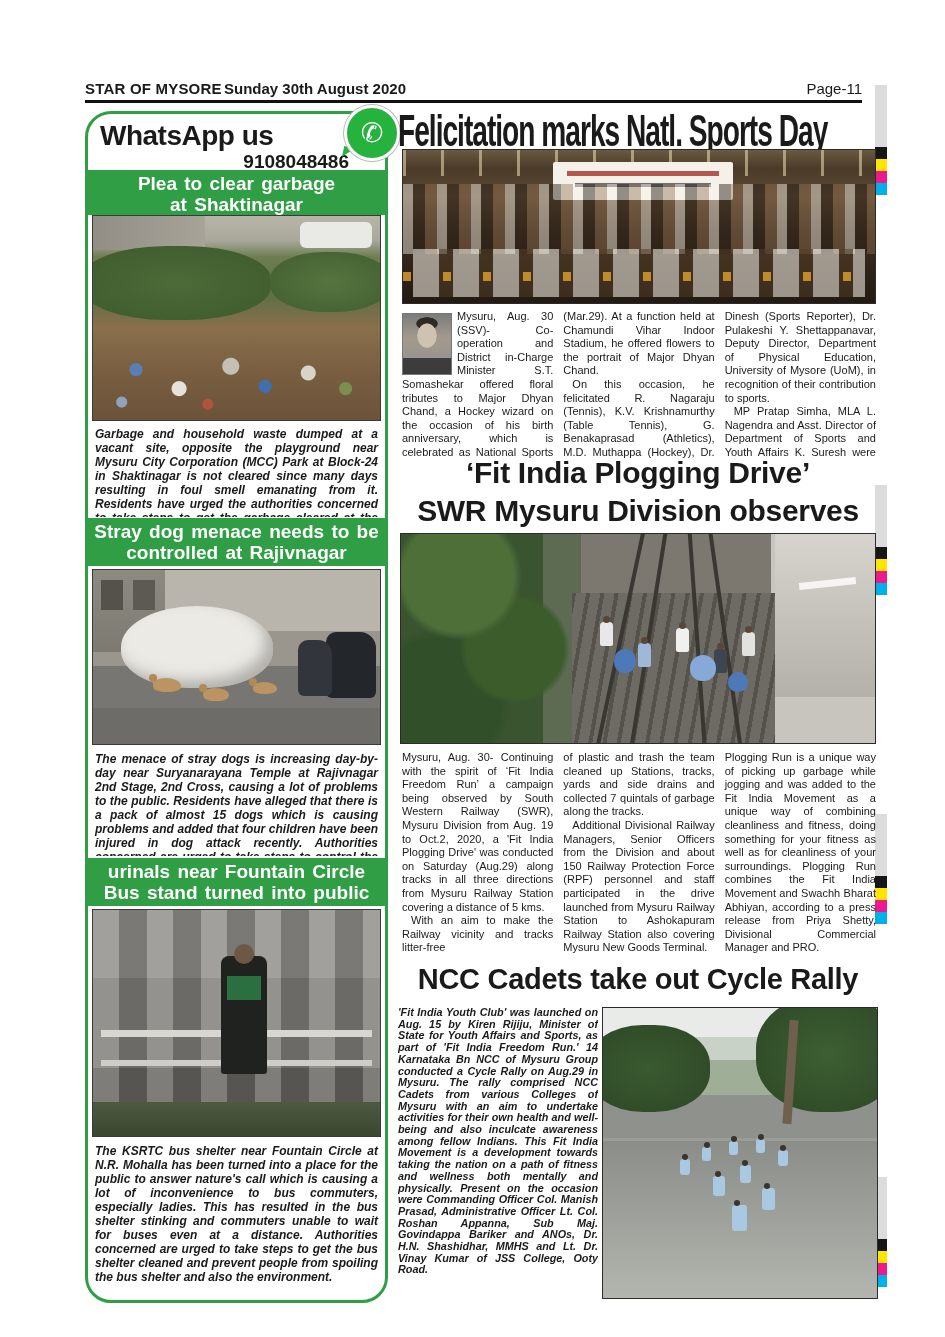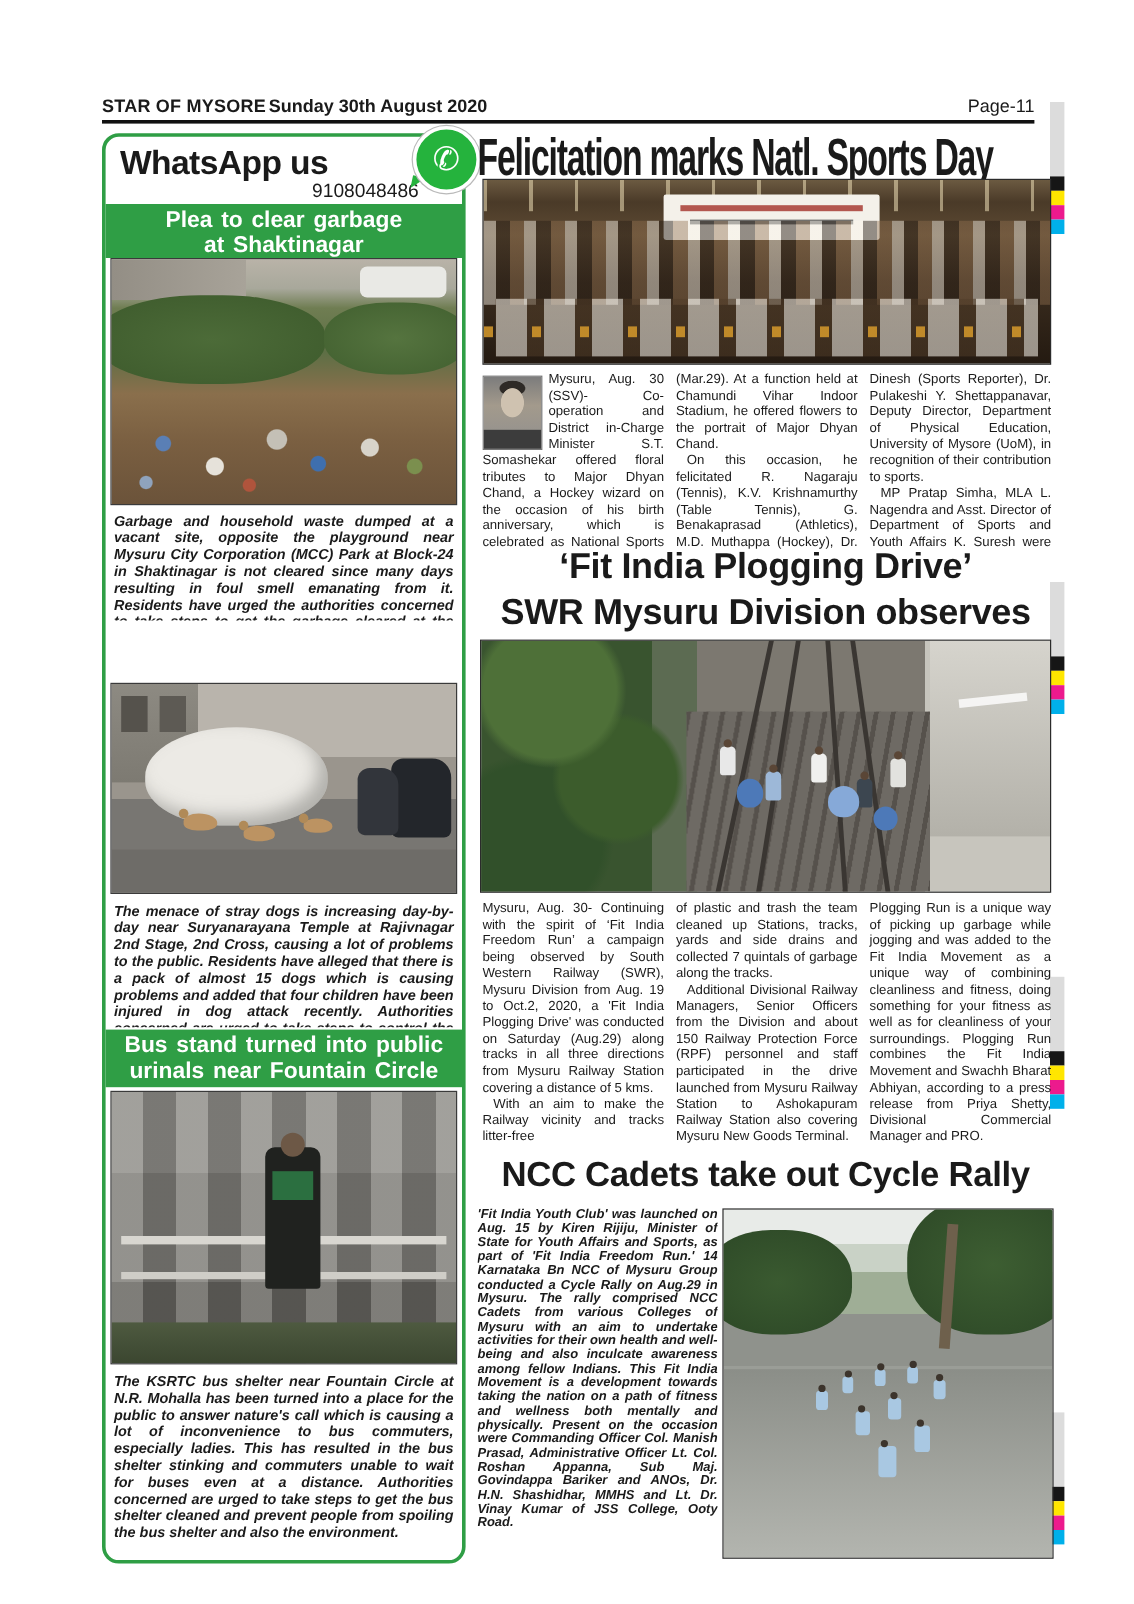--- a/index.html
+++ b/index.html
@@ -12,23 +12,23 @@
   .pageno{position:absolute;right:83px;top:80px;font-size:15px;font-weight:normal;}
   .head-rule{position:absolute;left:85px;top:100px;width:777px;height:3px;background:#111;}
 
   
   .mark{position:absolute;left:875px;width:12px;}
   .m-gray{height:62px;}
   .m-sq{height:12px;}
 
   
   #leftbox{position:absolute;left:85px;top:111px;width:303px;height:1192px;
-    border:3px solid #2f9e45;border-radius:14px;box-sizing:border-box;background:#fff;}
+    border:3px solid #2f9e45;border-radius:26px;box-sizing:border-box;background:#fff;}
   .wa-label{position:absolute;left:12px;top:6px;font-size:28px;font-weight:bold;letter-spacing:-.5px;}
-  .wa-number{position:absolute;right:36px;top:37px;font-size:16px;font-weight:normal;}
+  .wa-number{position:absolute;right:36px;top:37px;font-size:19px;font-weight:bold;}
   .wa-icon{position:absolute;left:256px;top:-9px;width:50px;height:50px;border-radius:50%;
     background:#25b33d;border:3px solid #fff;box-shadow:0 0 0 1px #b9b9b9;
     display:flex;align-items:center;justify-content:center;}
   .wa-icon .glyph{color:#fff;font-size:27px;line-height:1;}
   .wa-tail{position:absolute;left:255px;top:33px;width:0;height:0;
     border-left:11px solid #25b33d;border-bottom:11px solid transparent;transform:rotate(12deg);}
   .banner{position:absolute;left:0;width:297px;color:#fff;font-weight:bold;font-size:19px;
     line-height:21px;text-align:center;padding:3px 0;box-sizing:border-box;word-spacing:2px;}
   .lphoto{position:absolute;left:4px;width:289px;border:1px solid #3a3a3a;box-sizing:border-box;overflow:hidden;}
   .lcap{position:absolute;left:0;width:297px;padding:2px 7px 0 7px;box-sizing:border-box;
@@ -203,20 +203,24 @@
     </div>
     <div class="lphoto" id="ph-garb" style="top:101px;height:206px">
       <div class="d g-bldg"></div>
       <div class="d g-car"></div>
       <div class="d g-bush1"></div>
       <div class="d g-bush2"></div>
       <div class="d g-trash"></div>
     </div>
     <div class="lcap" style="top:311px;height:92px">Garbage and household waste dumped at a vacant site,  opposite the playground near Mysuru City Corporation (MCC) Park at Block-24 in Shaktinagar is not cleared since many days resulting in foul smell emanating from it. Residents have urged the authorities concerned to take steps to get the garbage cleared at the earliest.</div>
 
+    <div class="banner" style="top: 404px; height: 48px; background: rgb(47, 158, 69);">
+      <div>Stray dog menace needs to be</div>
+      <div>controlled at Rajivnagar</div>
+    </div>
     <div class="lphoto" id="ph-dogs" style="top:455px;height:176px">
       <div class="d d-bldg"></div>
       <div class="d d-win"></div>
       <div class="d d-win2"></div>
       <div class="d d-sand"></div>
       <div class="d d-bike1"></div>
       <div class="d d-bike2"></div>
       <div class="d d-road"></div>
       <div class="d dog dg1">
           <span class="hd"></span>
@@ -224,22 +228,22 @@
       <div class="d dog dg2">
           <span class="hd"></span>
         </div>
       <div class="d dog dg3">
           <span class="hd"></span>
         </div>
     </div>
     <div class="lcap" style="top:636px;height:106px">The menace of stray dogs is increasing day-by-day near Suryanarayana Temple at Rajivnagar 2nd Stage, 2nd Cross, causing a lot of problems to the public. Residents have alleged that there is a pack of almost 15 dogs which is causing problems and added that four children have been injured in dog attack recently. Authorities concerned are urged to take steps to control the menace of dogs at the earliest.</div>
 
     <div class="banner" style="top: 744px; height: 48px; background: rgb(47, 158, 69);">
+      <div>urinals near Fountain Circle</div>
       <div>Bus stand turned into public</div>
-      <div>urinals near Fountain Circle</div>
     </div>
     <div class="lphoto" style="top:795px;height:228px;background:linear-gradient(180deg,#8e8d89 0 30%,#7b7a76 30% 70%,#5f5e5a 70% 100%)">
       <div class="d" style="top:0;left:0;width:100%;height:100%;opacity:.5;background:repeating-linear-gradient(90deg,rgba(220,218,212,.5) 0 26px,rgba(60,58,54,.5) 26px 54px)"></div>
       <div class="d" style="top:120px;left:8px;right:8px;height:7px;background:#d8d6d0"></div>
       <div class="d" style="top:150px;left:8px;right:8px;height:6px;background:#cfcdc7"></div>
       <div class="d" style="top:46px;left:128px;width:46px;height:118px;background:#20221f;border-radius:8px 8px 3px 3px"></div>
       <div class="d" style="top:34px;left:141px;width:20px;height:20px;border-radius:50%;background:#6d5846"></div>
       <div class="d" style="top:66px;left:134px;width:34px;height:24px;background:#2e7d46;opacity:.85"></div>
       <div class="d" style="bottom:0;left:0;right:0;height:34px;background:linear-gradient(180deg,#4e5a40,#3b4630)"></div>
     </div>

